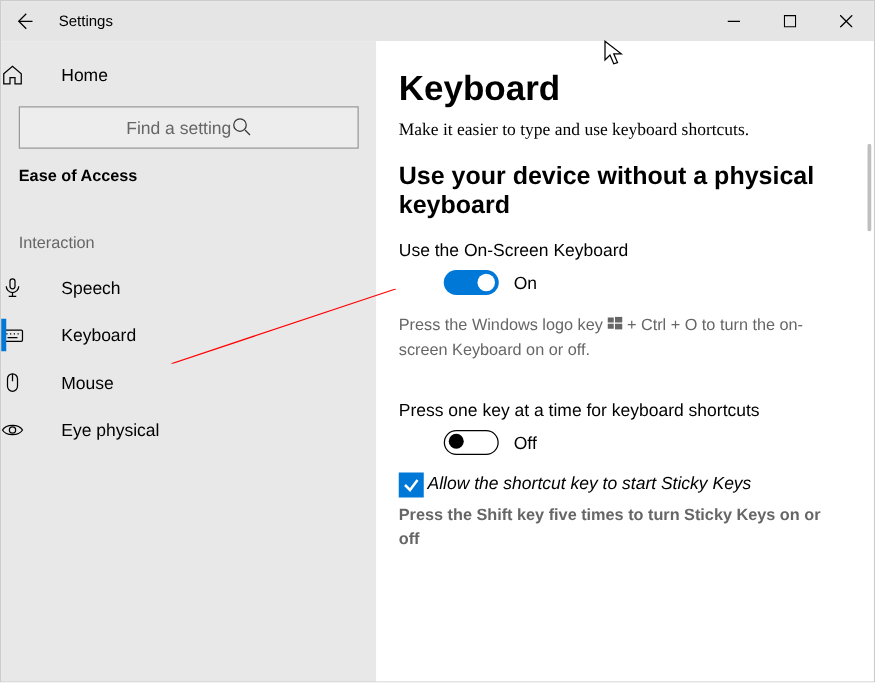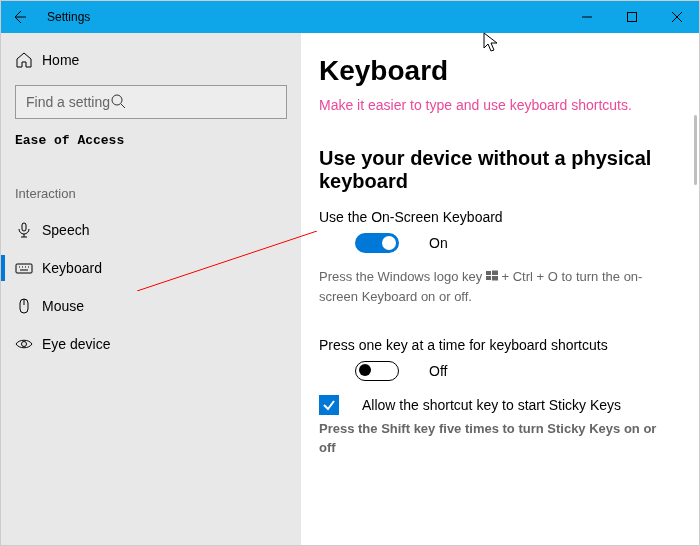--- a/index.html
+++ b/index.html
@@ -8,95 +8,95 @@
     width: 700px; height: 546px;
     font-family: "Segoe UI", Arial, sans-serif;
     font-size: 14px;
     color: #000;
     background: #fff;
     overflow: hidden;
   }
   .window { position: relative; width: 700px; height: 546px; border: 1px solid #ccc; }
   .titlebar {
     height: 32px; display: flex; align-items: center;
-    background: #0ea5e9;
+    background: #e5e5e5;
     gap: 32px;
   }
   .tb-left { display: flex; align-items: center; padding-left: 10px; gap: 20px; }
   .back-arrow { width: 16px; height: 16px; position: relative; }
   .tb-title { font-size: 12px; color: #000; }
   .win-controls { margin-left: auto; display: flex; }
   .win-btn {
     width: 45px; height: 32px;
     display: flex; align-items: center; justify-content: center;
     color: #000;
   }
   .sidebar {
     position: absolute; left: 0; top: 32px; bottom: 0; width: 300px;
     background: #e8e8e8;
     padding: 8px 0 0 0;
   }
   .nav-row {
     display: flex; align-items: center;
-    height: 38px; padding-left: 14px; gap: 9px;
+    height: 38px; gap: 30px;
     font-size: 14px;
   }
   .nav-row.selected { position: relative; }
   .nav-row.selected::before {
     content: ""; position: absolute; left: 0; top: 6px; bottom: 6px;
     width: 4px; background: #0078d7;
   }
   .nav-icon { width: 18px; height: 18px; display: flex; align-items: center; justify-content: center; color: #000; }
   .search-box {
     margin: 6px 14px 14px 14px;
     height: 34px; border: 1px solid #999; background: #ededed;
     display: flex; align-items: center; padding: 0 10px;
-    justify-content: flex-start;
+    justify-content: center;
     font-size: 14px; color: #666;
   }
   .search-box span.ph { color: #666; }
   .section-header {
     padding: 0 14px;
     font-size: 13px; font-weight: 600; color: #000;
-    margin-top: 2px; margin-bottom: 20px; font-family: Liberation Mono, monospace;
+    margin-top: 2px; margin-bottom: 20px;
   }
   .group-label {
     padding: 0 14px;
     font-size: 13px; color: #666;
     margin-top: 18px; margin-bottom: 10px;
   }
   .content {
     position: absolute; left: 300px; right: 0; top: 32px; bottom: 0;
     background: #fff;
     padding: 12px 30px 0 18px;
     overflow: hidden;
   }
   h1.page-title { font-size: 28px; font-weight: 600; margin: 10px 0 10px 0; }
-  .subtitle { font-size: 14px; color: #ec4899; margin-bottom: 34px; }
+  .subtitle { font-size: 14px; color: #000000; margin-bottom: 17px; font-family: Liberation Serif, serif; }
   h2.sect { font-size: 20px; font-weight: 600; margin: 0 0 16px 0; }
   .label-line { font-size: 14px; margin-bottom: 8px; }
-  .toggle-row { display: flex; align-items: center; gap: 30px; margin-bottom: 14px; padding-left: 36px; }
+  .toggle-row { display: flex; align-items: center; gap: 12px; margin-bottom: 14px; padding-left: 36px; }
   .toggle {
     width: 44px; height: 20px; border-radius: 10px;
     position: relative;
   }
   .toggle.on { background: #0078d7; }
   .toggle.on .knob {
     position: absolute; right: 3px; top: 3px;
     width: 14px; height: 14px; border-radius: 50%; background: #fff;
   }
   .toggle.off { background: #fff; border: 1.5px solid #000; }
   .toggle.off .knob {
     position: absolute; left: 3px; top: 2px;
     width: 12px; height: 12px; border-radius: 50%; background: #000;
   }
   .toggle-state { font-size: 14px; }
   .hint { font-size: 13px; color: #666; line-height: 1.5; margin-bottom: 30px; }
   .win-key-icon { display: inline-block; vertical-align: middle; }
-  .check-row { display: flex; align-items: center; gap: 23px; margin-bottom: 4px; }
+  .check-row { display: flex; align-items: flex-start; gap: 3px; margin-bottom: 4px; font-style: italic; }
   .checkbox {
     width: 20px; height: 20px; background: #0078d7;
     display: flex; align-items: center; justify-content: center;
   }
   .vscroll {
     position: absolute; right: 2px; top: 82px; width: 3px; height: 70px;
     background: #bfbfbf; border-radius: 2px;
   }
   .annotation-line {
     position: absolute;
@@ -204,21 +204,21 @@
       <span>Mouse</span>
     </div>
 
     <div class="nav-row">
       <span class="nav-icon">
         <svg width="18" height="18" viewBox="0 0 18 18">
             <path d="M1 9 C4 4 14 4 17 9 C14 14 4 14 1 9 Z" stroke="#000" stroke-width="1" fill="none"></path>
             <circle cx="9" cy="9" r="2.5" stroke="#000" stroke-width="1" fill="none"></circle>
           </svg>
       </span>
-      <span>Eye device</span>
+      <span>Eye physical</span>
     </div>
   </div>
 
   <div class="content">
     <h1 class="page-title">Keyboard</h1>
     <div class="subtitle">Make it easier to type and use keyboard shortcuts.</div>
 
     <h2 class="sect">Use your device without a physical keyboard</h2>
     <div class="label-line">Use the On-Screen Keyboard</div>
     <div class="toggle-row">

